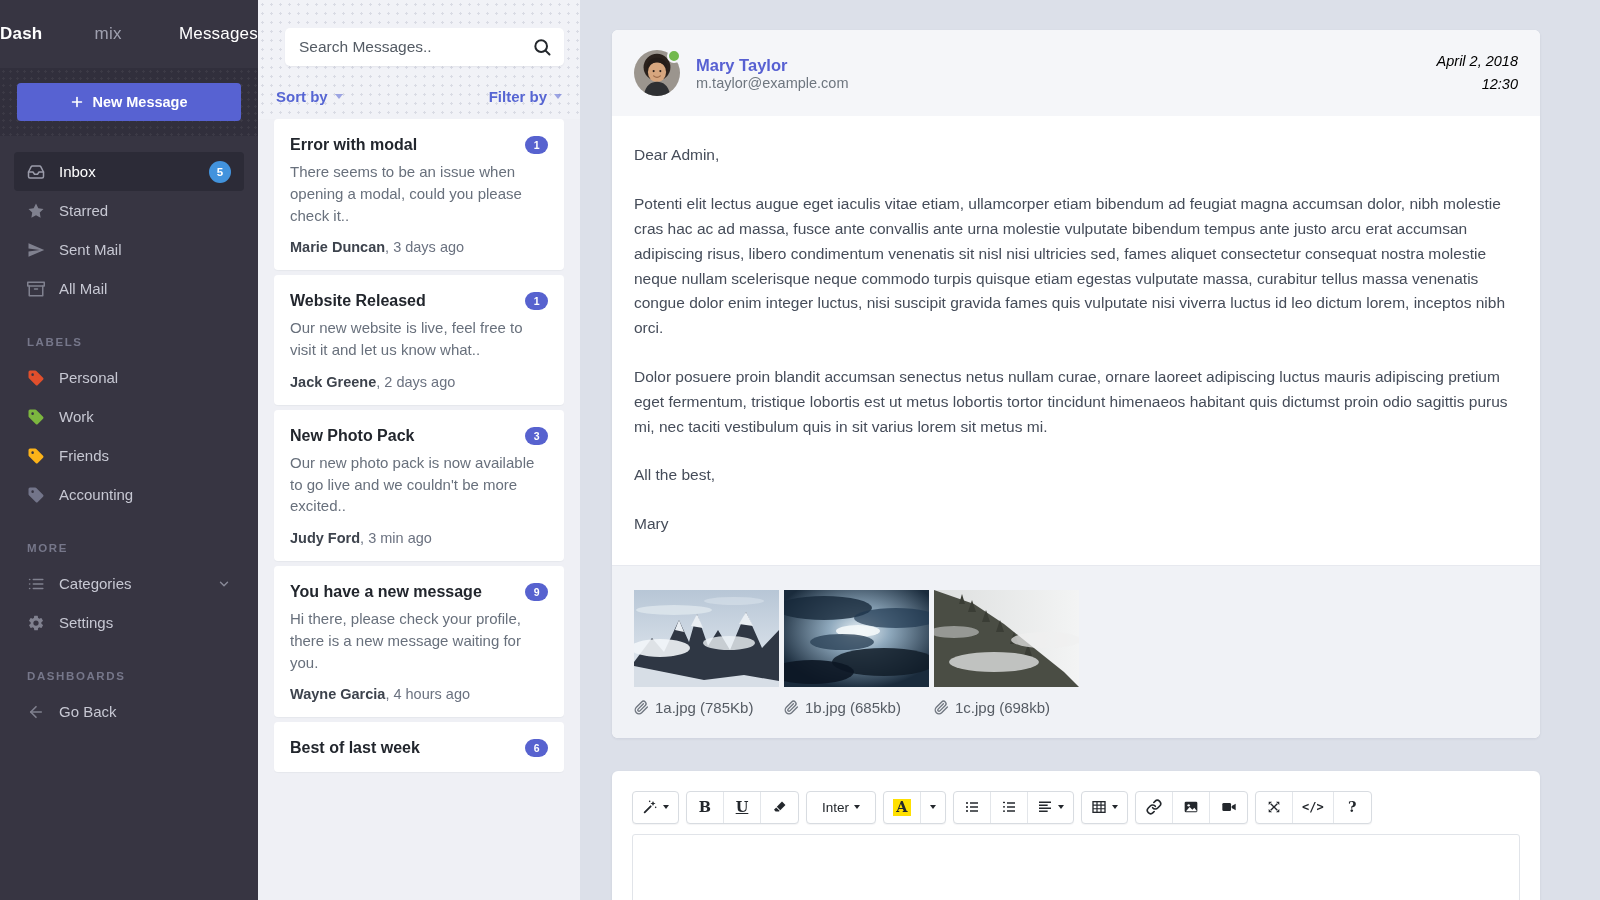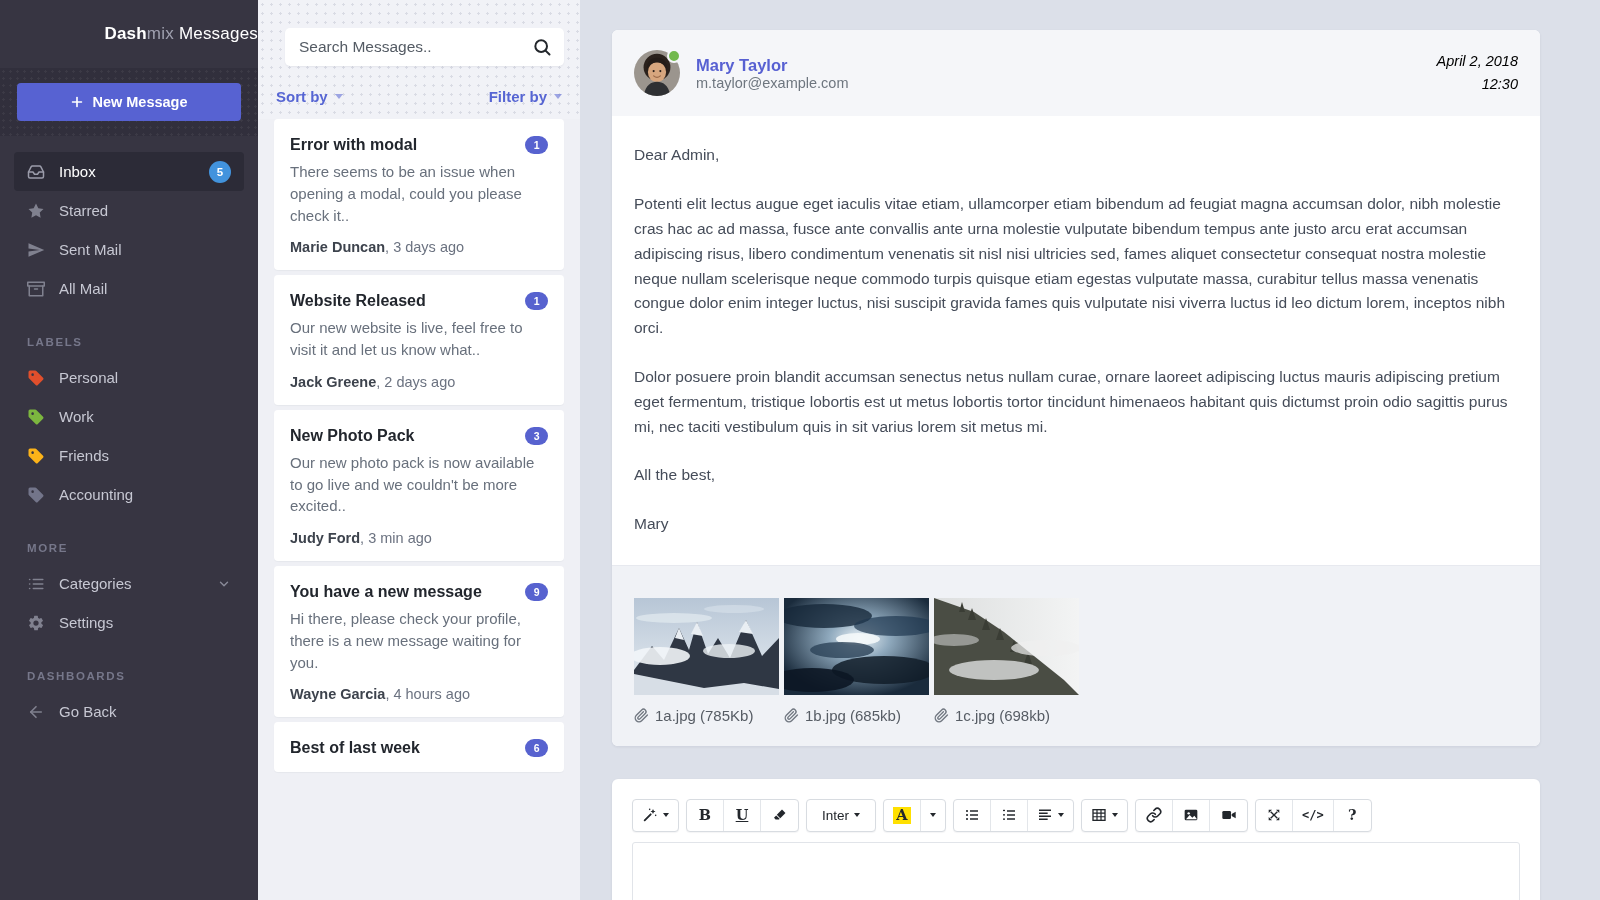--- a/index.html
+++ b/index.html
@@ -5,21 +5,21 @@
   * { box-sizing: border-box; margin: 0; padding: 0; }
   html,body { width:1600px; height:900px; overflow:hidden; }
   body {
     font-family: "Liberation Sans", sans-serif;
     display: flex;
     background:#dce0e9;
     color:#434a56;
   }
   
   .sidebar { width:258px; flex-shrink:0; background:#373542; display:flex; flex-direction:column; }
-  .brand { height:68px; display:flex; align-items:center; justify-content:flex-end; font-size:17px; color:#fff; letter-spacing:.2px; }
+  .brand { height:68px; display:flex; align-items:center; justify-content:space-between; font-size:17px; color:#fff; letter-spacing:.2px; }
   .brand .b-bold { font-weight:bold; }
   .brand .b-light { color:#9fa0af; }
   .brand .b-rest { margin-left:5px; }
   .btn-band {
     padding:15px 17px; background-color:#312f3c;
     background-image: radial-gradient(rgba(255,255,255,.05) 1px, transparent 1.2px);
     background-size:7px 7px;
   }
   .new-msg-btn {
     width:100%; height:38px; border:none; border-radius:4px; background:#5762d2; color:#fff;
@@ -69,21 +69,21 @@
   .mail-header { background:#f5f6f9; padding:20px 22px; display:flex; align-items:center; }
   .avatar-wrap { position:relative; width:46px; height:46px; flex-shrink:0; }
   .avatar { width:46px; height:46px; border-radius:50%; overflow:hidden; display:block; }
   .status-dot { position:absolute; top:-1px; right:-1px; width:14px; height:14px; border-radius:50%; background:#72b94e; border:2px solid #f5f6f9; }
   .sender-block { margin-left:16px; }
   .sender-name { color:#5760d2; font-size:16.5px; font-weight:bold; cursor:pointer; }
   .sender-email { font-size:14.5px; color:#6e767f; }
   .date-block { margin-left:auto; text-align:right; font-style:italic; color:#000000; font-size:14.5px; line-height:1.6; }
   .mail-body { padding:27px 22px 4px; font-size:15.5px; line-height:1.6; color:#454c59; }
   .mail-body p { margin-bottom:24px; }
-  .mail-attach { background:#f0f2f6; border-top:1px solid #e7e9ef; padding:32px 22px 22px; display:flex; gap:5px; }
+  .mail-attach { background:#f0f2f6; border-top:1px solid #e7e9ef; padding:24px 22px 22px; display:flex; gap:5px; }
   .attach-item { width:145px; }
   .thumb { width:145px; height:97px; display:block; cursor:pointer; }
   .thumb svg { width:145px; height:97px; display:block; }
   .attach-cap { margin-top:12px; display:flex; align-items:center; gap:6px; font-size:15px; color:#565c64; }
   .clip-icon { width:15px; height:15px; color:#707780; flex-shrink:0; }
   
   .editor-card { margin-top:33px; background:#fff; border-radius:6px 6px 0 0; box-shadow:0 1px 3px rgba(34,44,62,.08); padding:20px; }
   .toolbar { display:flex; gap:7px; flex-wrap:nowrap; }
   .btn-group { display:flex; border:1px solid #d8dce1; border-radius:4px; overflow:hidden; background:#fff; box-shadow:0 1px 1px rgba(30,40,60,.05); }
   .tb-btn { min-width:37px; height:31px; display:flex; align-items:center; justify-content:center; gap:5px; padding:0 9px; border-right:1px solid #e3e6ea; cursor:pointer; color:#23272c; }

